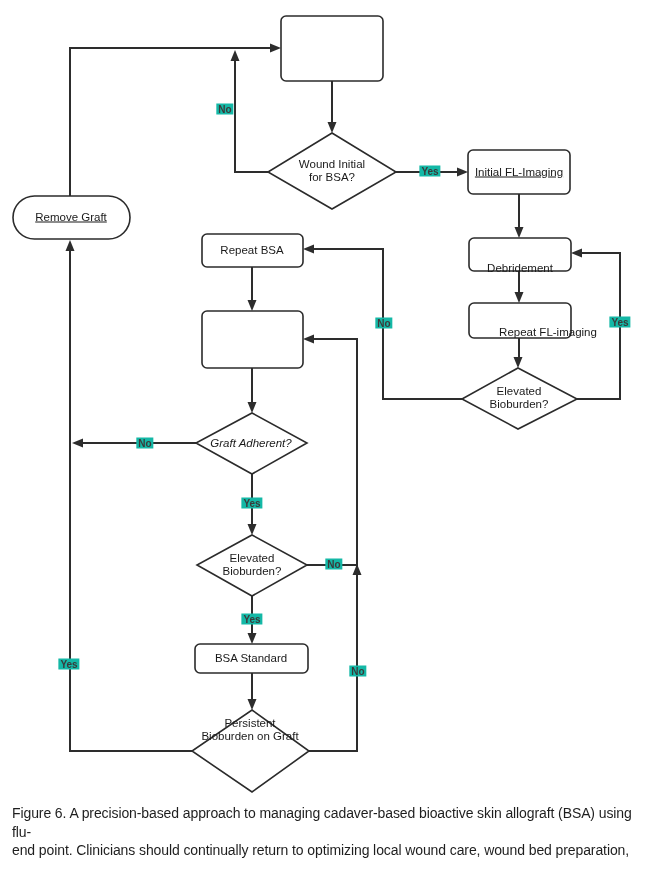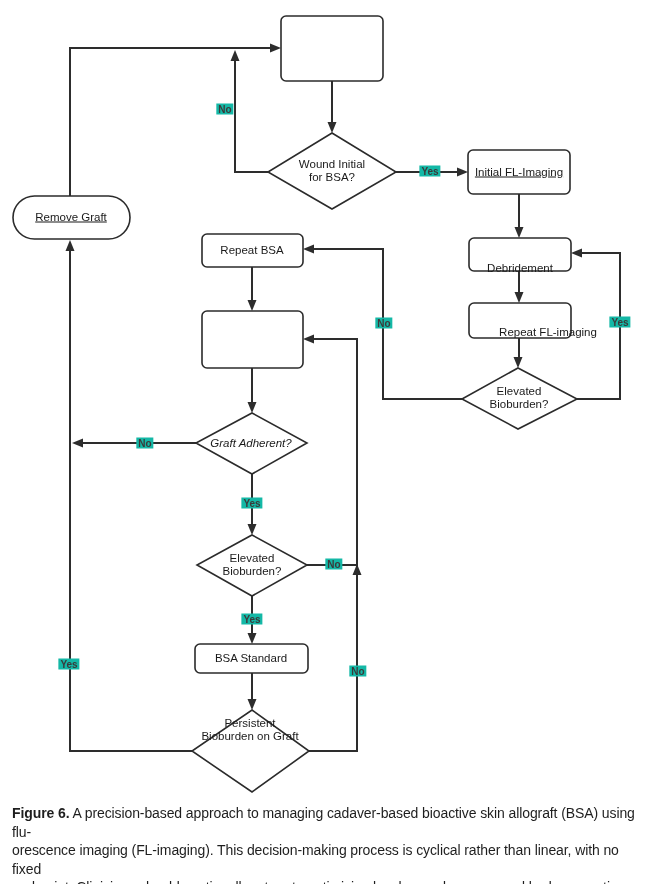--- a/index.html
+++ b/index.html
@@ -37,21 +37,21 @@
   .caption {
     position: absolute;
     left: 12px;
     top: 804px;
     width: 636px;
     font-size: 14px;
     line-height: 18.6px;
     color: #1e1e1e;
     letter-spacing: -0.1px;
   }
-  .caption .bold { font-weight: bold; }
+  .caption .bold { font-weight: normal; }
 </style>
 </head>
 <body>
 
 <div class="page">
 
   <svg class="canvas" width="653" height="796" viewBox="0 0 653 796">
 
     <g stroke="#2d2d2d" stroke-width="2" fill="none">
       <polyline points="70,196 70,48 272,48"></polyline>
@@ -134,18 +134,17 @@
   <div class="edge-label" style="left:384px; top:323px;">No</div>
   <div class="edge-label" style="left:145px; top:443px;">No</div>
   <div class="edge-label" style="left:252px; top:503px;">Yes</div>
   <div class="edge-label" style="left:334px; top:564px;">No</div>
   <div class="edge-label" style="left:252px; top:619px;">Yes</div>
   <div class="edge-label" style="left:69px;  top:664px;">Yes</div>
   <div class="edge-label" style="left:358px; top:671px;">No</div>
 
   <div class="caption">
     <div><span class="bold">Figure 6.</span><span> A precision-based approach to managing cadaver-based bioactive skin allograft (BSA) using flu-</span></div>
-    <div>orescence imaging (FL-imaging). This decision-making process is cyclical rather than linear, with no fixed</div>
     <div>end point. Clinicians should continually return to optimizing local wound care, wound bed preparation,</div>
 
   </div>
 
 </div>
 
 </body></html>

